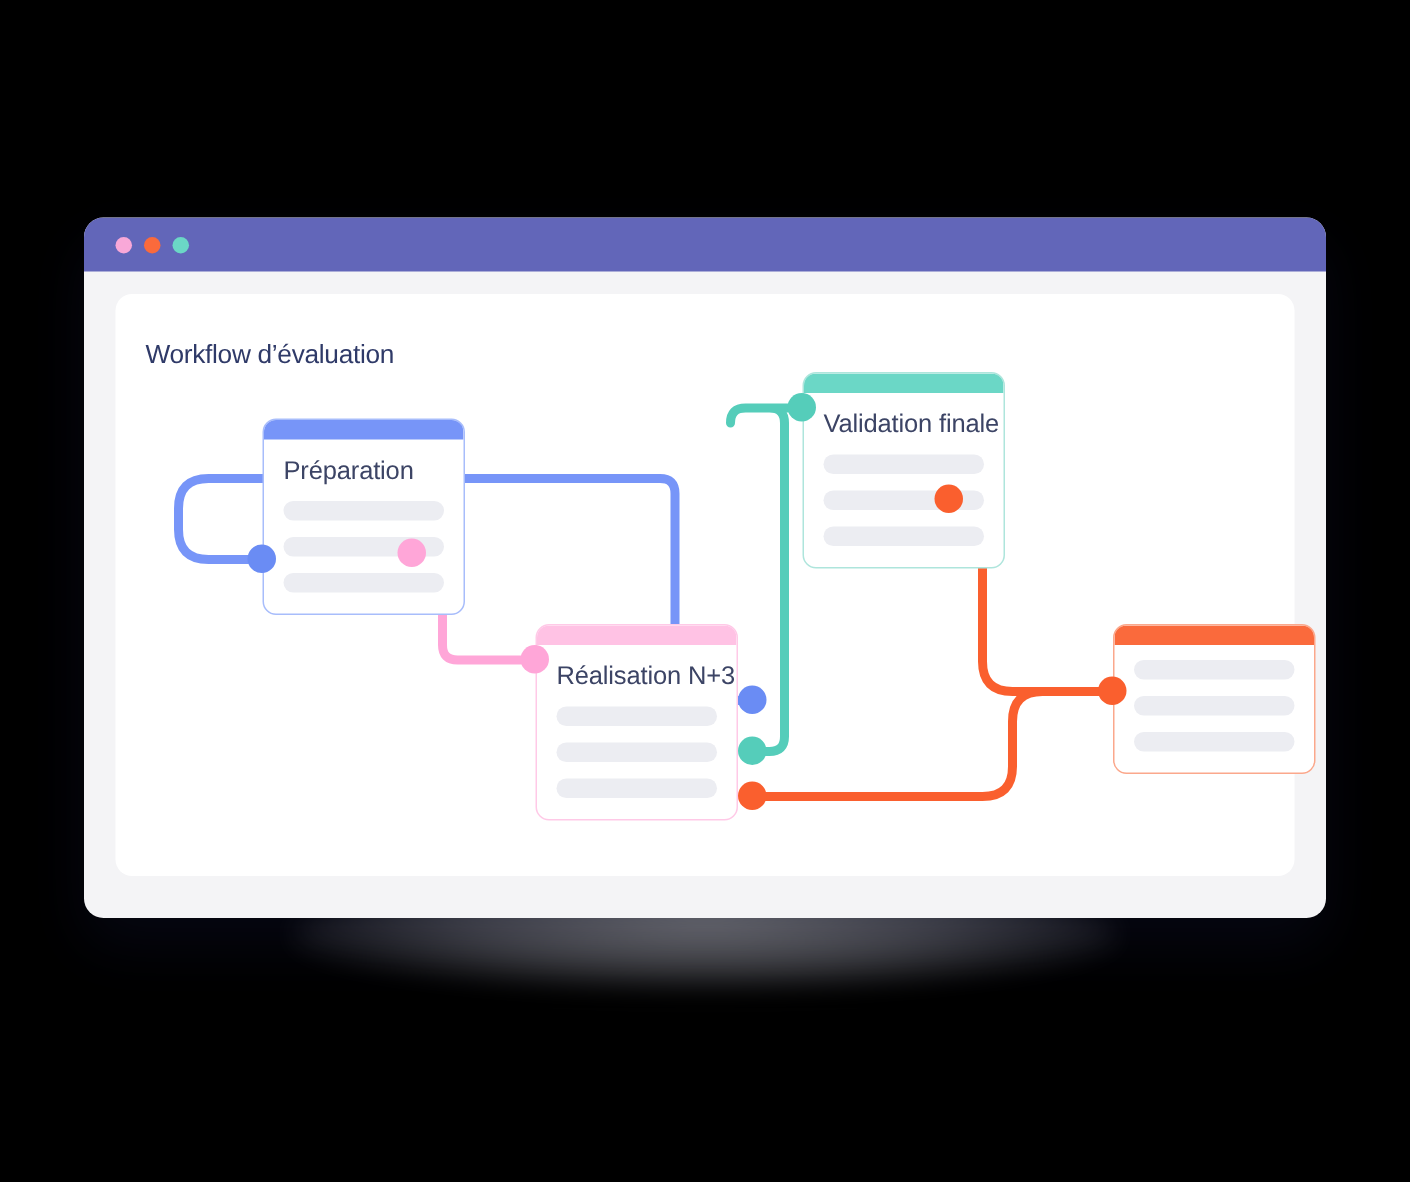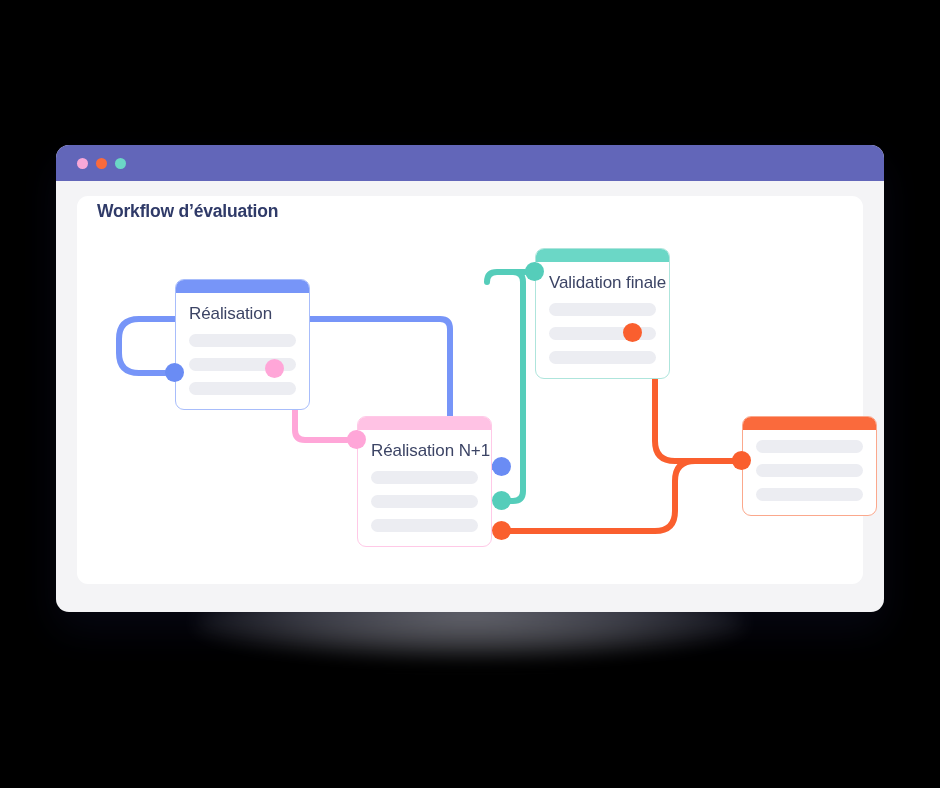--- a/index.html
+++ b/index.html
@@ -72,23 +72,23 @@
     top: 51px;
     width: 786px;
     height: 388px;
     background: #ffffff;
     border-radius: 11px;
   }
 
   .panel-title {
     position: absolute;
     left: 20px;
-    top: 5px;
+    top: 30px;
     font-size: 17.5px;
-    font-weight: bold;
+    font-weight: normal;
     color: #2f3a68;
     letter-spacing: -0.2px;
     white-space: nowrap;
   }
 
   
   #flow-svg {
     position: absolute;
     left: 0; top: 0;
     width: 786px;
@@ -219,31 +219,31 @@
                    L 568 137
                    Q 578 137 578 147
                    L 578 245
                    Q 578 265 598 265
                    L 655 265"></path>
         </g>
       </svg>
 
       <div class="node prep">
         <div class="node-header"></div>
-        <div class="node-title">Réalisation</div>
+        <div class="node-title">Préparation</div>
         <div class="node-lines">
           <div class="ph-bar"></div>
           <div class="ph-bar"></div>
           <div class="ph-bar"></div>
         </div>
       </div>
 
       <div class="node real">
         <div class="node-header"></div>
-        <div class="node-title">Réalisation N+1</div>
+        <div class="node-title">Réalisation N+3</div>
         <div class="node-lines">
           <div class="ph-bar"></div>
           <div class="ph-bar"></div>
           <div class="ph-bar"></div>
         </div>
       </div>
 
       <div class="node valid">
         <div class="node-header"></div>
         <div class="node-title">Validation finale</div>

